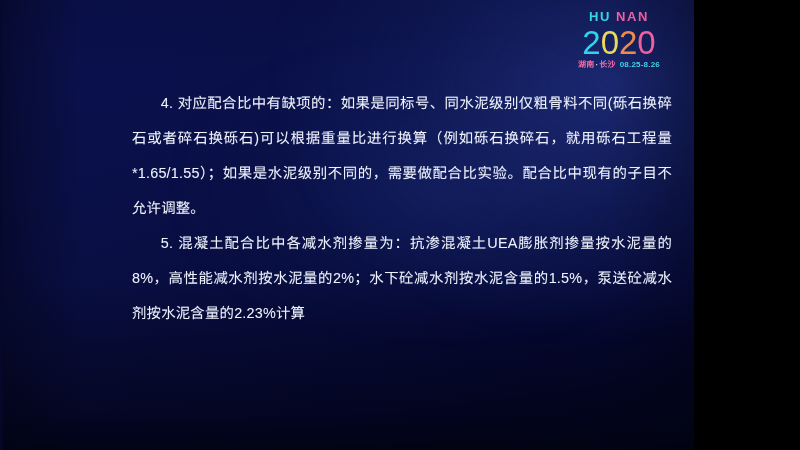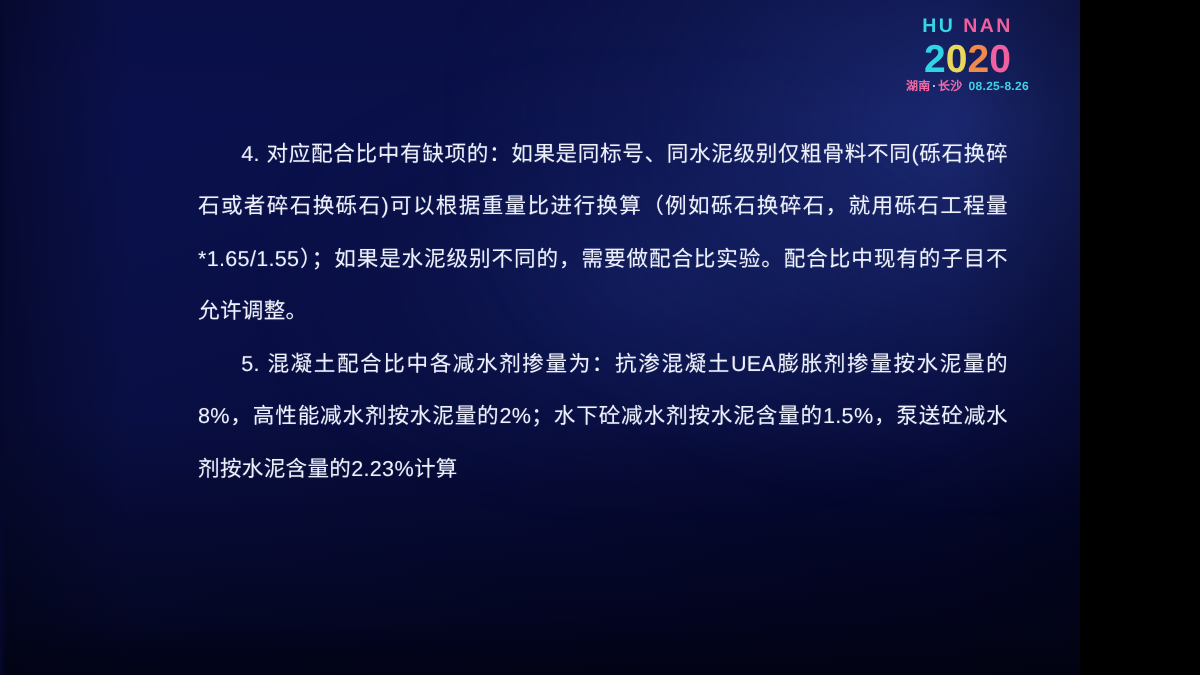--- a/index.html
+++ b/index.html
@@ -3,25 +3,26 @@
 <meta charset="utf-8">
 <title>Slide</title>
 <style>
   html, body {
     margin: 0;
     padding: 0;
     background: #000;
   }
   #slide {
     position: relative;
-    width: 720px;
+    width: 656px;
     height: 450px;
     overflow: hidden;
     background: #070c3a;
     font-family: "Liberation Sans", "DejaVu Sans", sans-serif;
+    padding-left: 38px;
   }
   
   .bg-base {
     position: absolute;
     inset: 0;
     background: linear-gradient(160deg, #0b1150 0%, #0a1049 28%, #080d3f 55%, #050833 78%, #03051f 100%);
   }
   .bg-glow-right {
     position: absolute;
     top: -90px;
@@ -67,22 +68,22 @@
   .logo-top {
     font-size: 13px;
     font-weight: 700;
     letter-spacing: 1.6px;
     margin-bottom: 3px;
     white-space: nowrap;
   }
   .logo-hu { color: #37d6e6; }
   .logo-nan { color: #ef5fa0; }
   .logo-year {
-    font-size: 26px;
-    font-weight: 700;
+    font-size: 33px;
+    font-weight: 400;
     letter-spacing: 0px;
     margin-bottom: 2px;
     white-space: nowrap;
   }
   .logo-year span { display: inline-block; }
   .y1 { color: #2fd4e8; }
   .y2 { color: #e8d85c; }
   .y3 { color: #f08a4b; }
   .y4 { color: #f05f9e; }
   .logo-sub {

